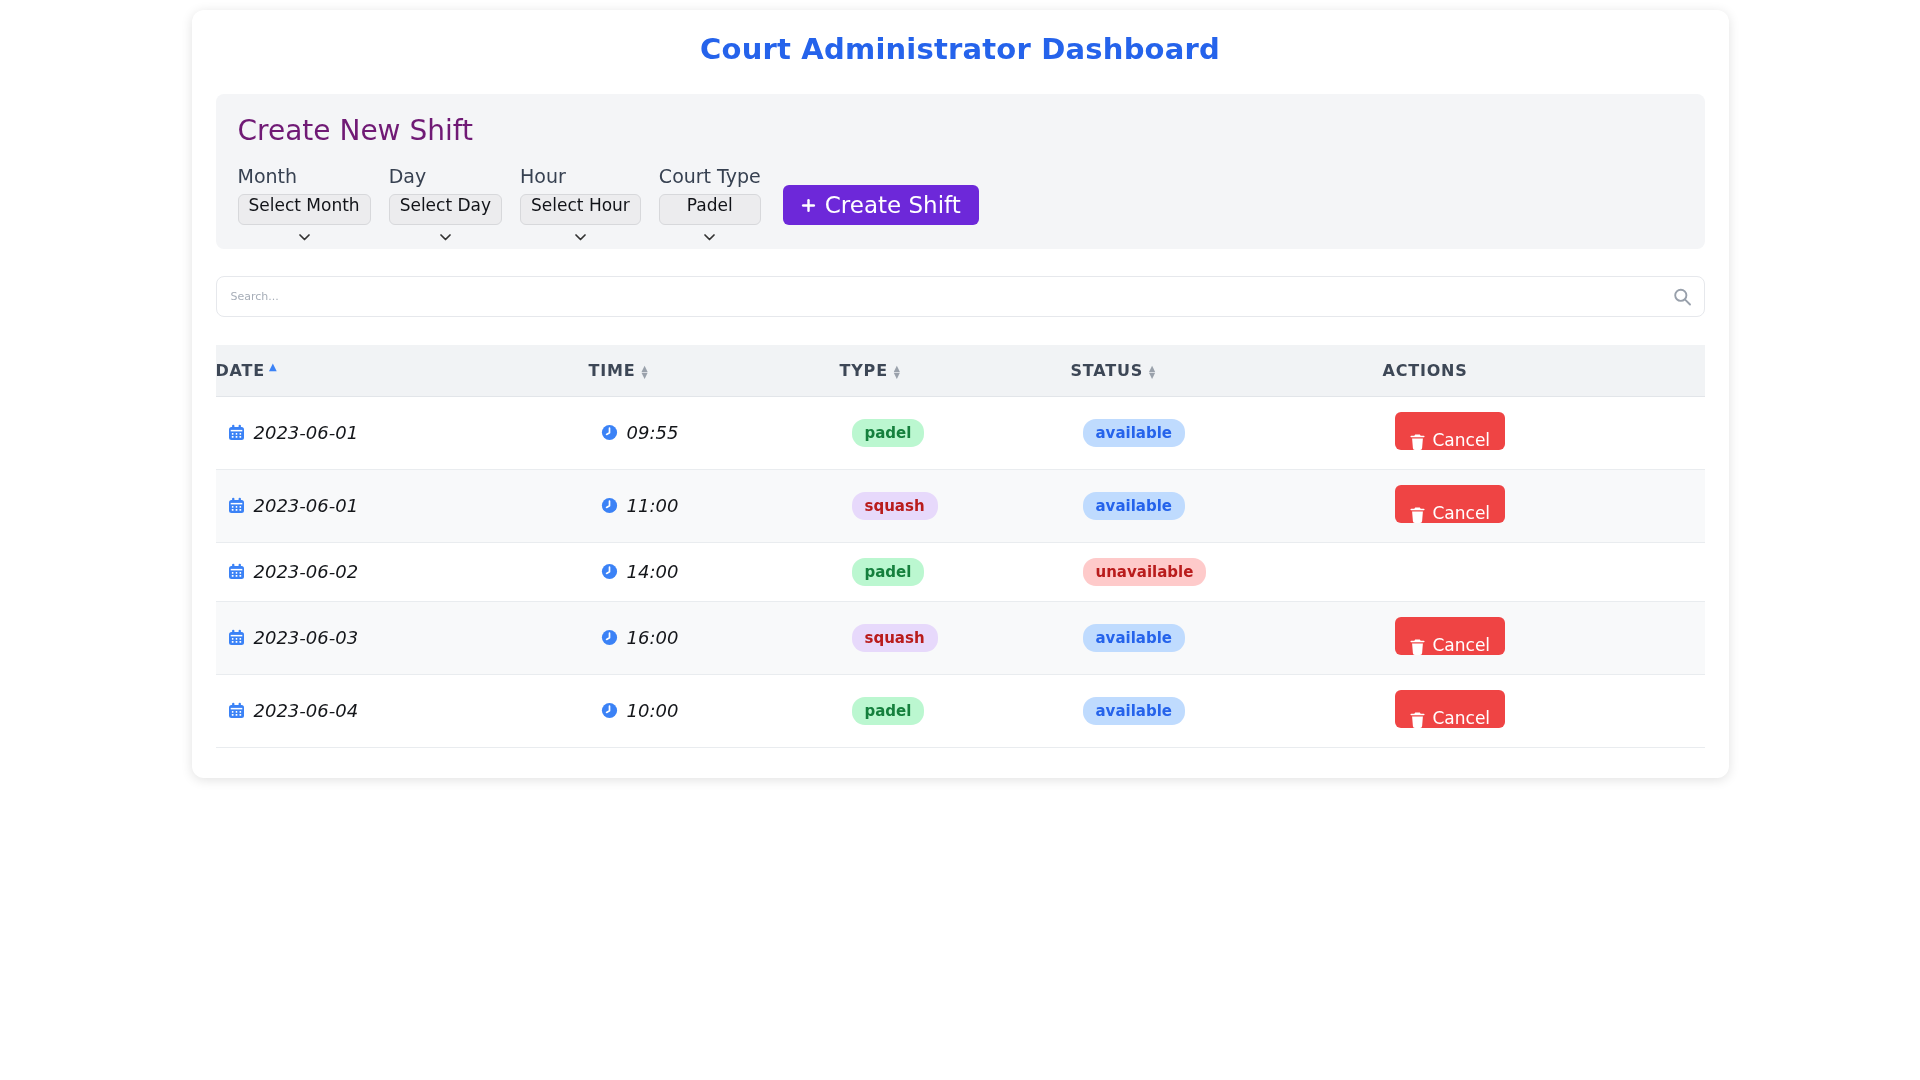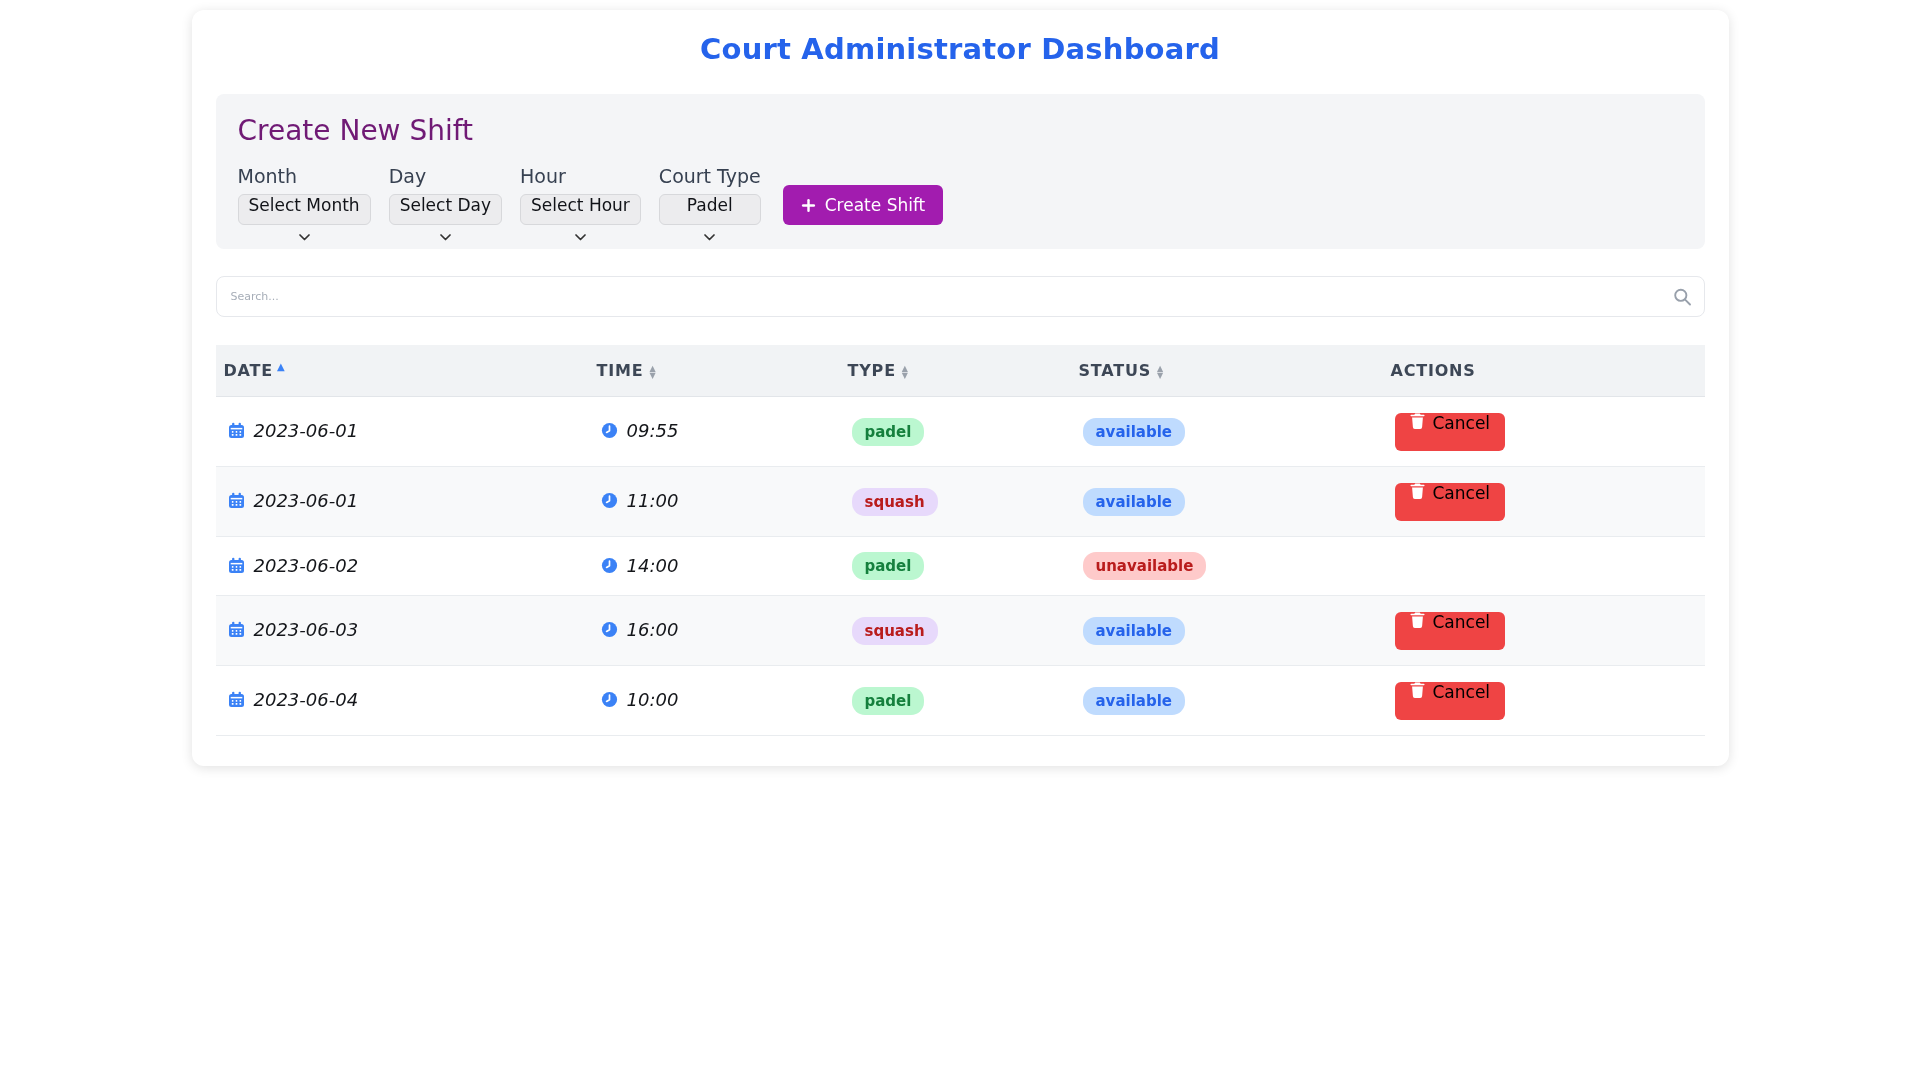--- a/index.html
+++ b/index.html
@@ -52,27 +52,27 @@
     color: #111318;
     cursor: pointer;
     white-space: nowrap;
     flex-direction: column;
   }
   .select-box svg { flex: 0 0 auto; }
   .create-btn {
     display: inline-flex;
     align-items: center;
     gap: 9px;
-    background: #a21caf;
+    background: #6d28d9;
     color: #ffffff;
     border: none;
     border-radius: 6px;
     padding: 0 18px;
     height: 40px;
-    font-size: 17px;
+    font-size: 23px;
     font-family: inherit;
     cursor: pointer;
     margin-left: 4px;
   }
 
   
   .search-wrap { position: relative; margin-top: 27px; }
   .search-input {
     width: 100%;
     height: 41px;
@@ -95,21 +95,21 @@
 
   
   table { width: 100%; border-collapse: collapse; margin-top: 28px; }
   thead th {
     background: #f1f3f5;
     text-align: left;
     font-size: 16px;
     font-weight: 700;
     color: #3d4756;
     letter-spacing: 0.8px;
-    padding: 16px 8px;
+    padding: 16px 0;
     border-bottom: 1px solid #e2e5e9;
     cursor: pointer;
   }
   th.col-date { width: 373px; }
   th.col-time { width: 251px; }
   th.col-type { width: 231px; }
   th.col-status { width: 312px; }
   .sort-asc {
     color: #3b82f6;
     font-size: 10px;
@@ -141,24 +141,24 @@
     font-size: 15px;
     font-weight: 700;
   }
   .type-padel { background: #bbf7d0; color: #15803d; }
   .type-squash { background: #e7d9fb; color: #b91c1c; }
   .status-available { background: #bfdbfe; color: #2563eb; }
   .status-unavailable { background: #fecaca; color: #b91c1c; }
 
   .cancel-btn {
     display: inline-flex;
-    align-items: flex-start;
+    align-items: flex-end;
     gap: 8px;
     background: #ef4444;
-    color: #000000;
+    color: #ffffff;
     border: none;
     border-radius: 6px;
     padding: 0 15px;
     height: 38px;
     font-size: 17px;
     font-family: inherit;
     cursor: pointer;
   }
 </style>
 </head>

